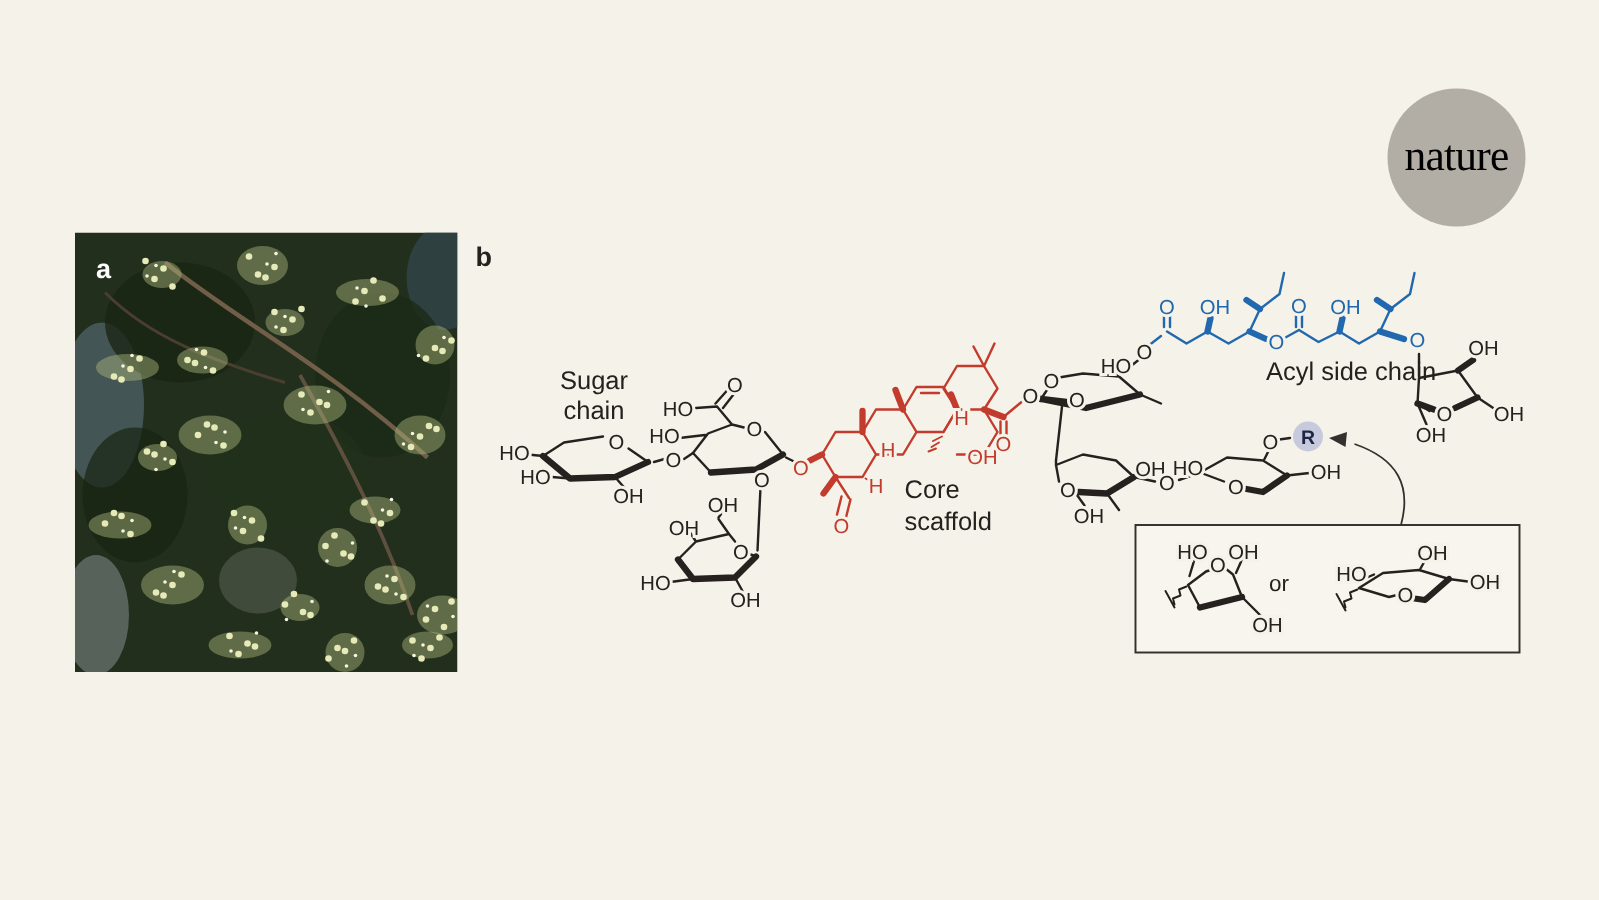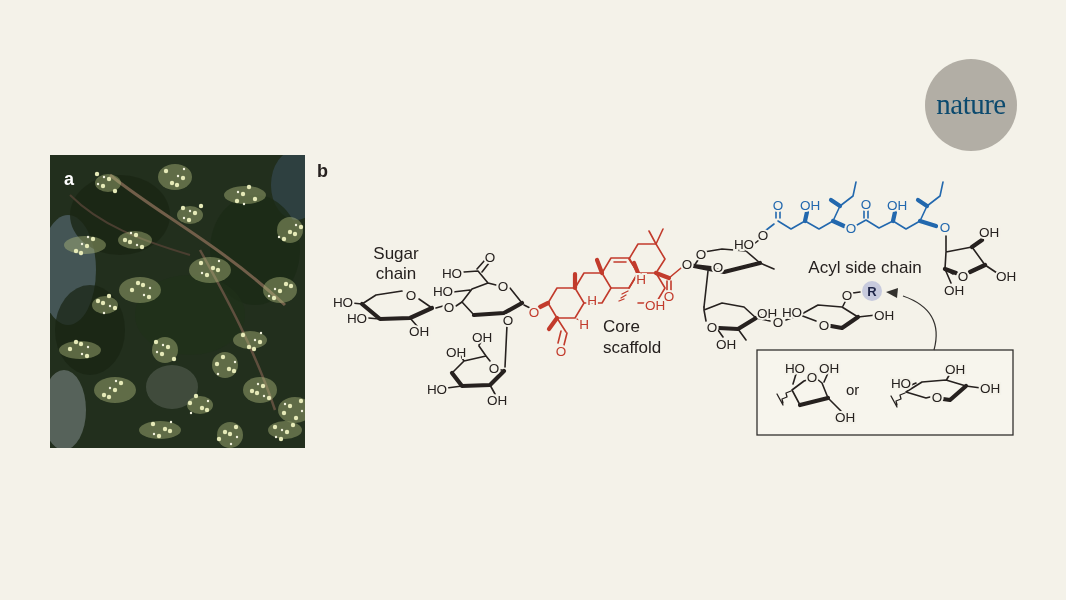--- a/index.html
+++ b/index.html
@@ -14,26 +14,26 @@
   #photo svg{display:block;}
   .panel-letter{font-size:18px;font-weight:bold;line-height:1;}
   #label-a{left:64px;top:170px;color:#ffffff;}
   #label-b{left:317px;top:162px;color:#26211f;}
   
   #mol{left:0;top:0;width:1066px;height:600px;}
   
   .ann{font-size:17px;line-height:20px;color:#26211f;}
   #sugar-groups{left:352px;top:244px;width:88px;text-align:center;}
   #core-scaffold{left:603px;top:316px;width:110px;text-align:left;line-height:21px;}
-  #acyl-side-chain{left:800px;top:238px;width:130px;text-align:center;white-space:nowrap;margin-top:20px;}
+  #acyl-side-chain{left:844px;top:238px;width:130px;white-space:nowrap;}
   #or-label{left:846px;top:380px;width:30px;font-size:15px;}
   
   #nature-logo{left:925px;top:59px;width:92px;height:92px;border-radius:50%;
     background:var(--logo-bg,#b2aea5);display:flex;align-items:center;justify-content:center;}
-  #nature-logo span{font-family:"Liberation Serif",serif;font-size:29px;color:#0c4a6e;
+  #nature-logo span{font-family:"Liberation Serif",serif;font-size:29px;color:#000000;
     letter-spacing:-0.5px;transform:translateY(-1px);}
   
   .bk{stroke:var(--k,#26211f);stroke-width:1.6;fill:none;stroke-linecap:round;stroke-linejoin:round;}
   .bkb{stroke:var(--k,#26211f);stroke-width:4.2;fill:none;stroke-linecap:round;stroke-linejoin:round;}
   .rd{stroke:var(--r,#c23b2c);stroke-width:1.6;fill:none;stroke-linecap:round;stroke-linejoin:round;}
   .rdb{stroke:var(--r,#c23b2c);stroke-width:4.2;fill:none;stroke-linecap:round;stroke-linejoin:round;}
   .bl{stroke:var(--b,#2268ae);stroke-width:1.6;fill:none;stroke-linecap:round;stroke-linejoin:round;}
   .blb{stroke:var(--b,#2268ae);stroke-width:4.2;fill:none;stroke-linecap:round;stroke-linejoin:round;}
   .thin{stroke:#33312e;stroke-width:1.2;fill:none;}
   .atom{font-family:"Liberation Sans",sans-serif;font-size:13.5px;text-anchor:middle;

